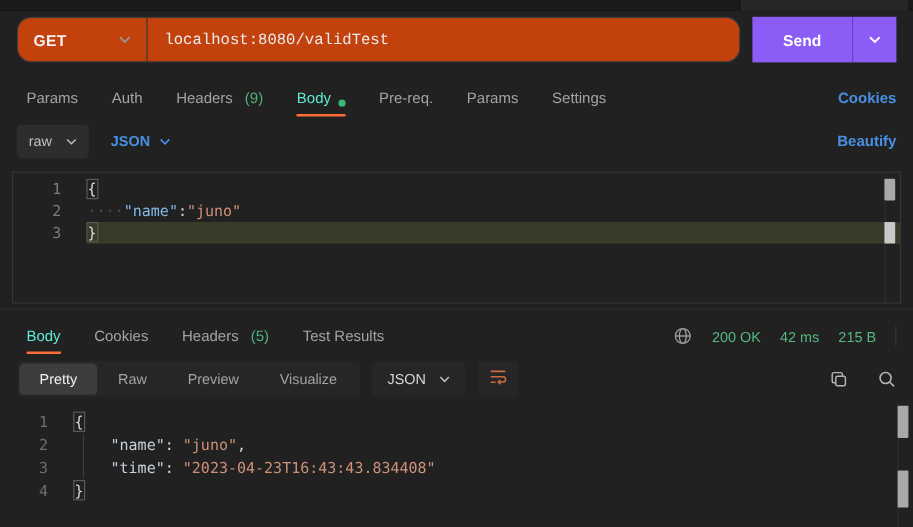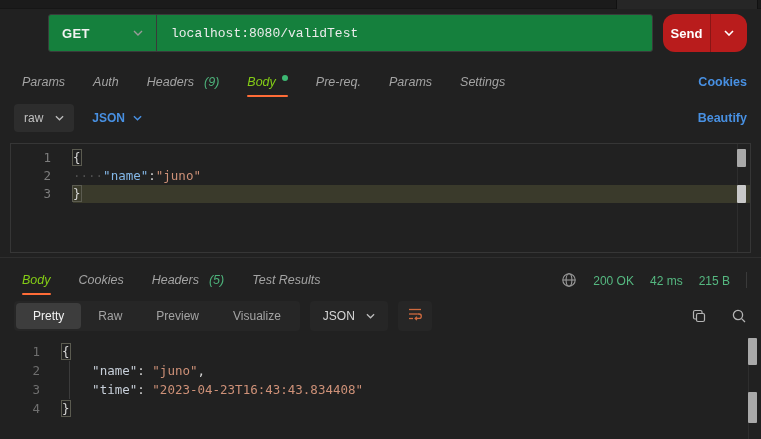--- a/index.html
+++ b/index.html
@@ -10,35 +10,35 @@
     position:relative;
     overflow:hidden;
     color:#e8e8e8;
   }
   
   .topstrip { position:absolute; top:0; left:0; right:0; height:9px; background:#1b1b1b; border-bottom:1px solid #161616; }
   .topstrip .tab-edge { position:absolute; right:3px; top:0; width:142px; height:9px; background:#262626; border-left:1px solid #111; border-right:1px solid #111; }
 
   
   .req-bar { position:absolute; top:14px; left:14px; right:14px; height:38px; display:flex; gap:10px; }
-  .url-box { flex:1; display:flex; align-items:stretch; background:#15803d; border:1px solid #3a3a3a; border-radius:3px; overflow:hidden;margin-left:34px; }
+  .url-box { flex:1; display:flex; align-items:stretch; background:#c2410c; border:1px solid #3a3a3a; border-radius:12px; overflow:hidden; }
   .method-select { width:108px; display:flex; align-items:center; justify-content:space-between; padding:0 13px; border-right:1px solid #3a3a3a; cursor:pointer; }
   .method-label { font-size:13px; font-weight:700; color:#f2f2f2; letter-spacing:.3px; }
   .url-input { flex:1; background:transparent; border:none; outline:none; color:#ececec; font-size:13px; padding:0 14px; font-family:Liberation Mono, monospace; }
-  .send-btn { width:84px; display:flex; background:#b91c1c; border-radius:12px; overflow:hidden; cursor:pointer; }
+  .send-btn { width:120px; display:flex; background:#8b5cf6; border-radius:0; overflow:hidden; cursor:pointer; }
   .send-main { flex:1; display:flex; align-items:center; justify-content:center; font-size:13px; font-weight:700; color:#fff; border-right:1px solid rgba(0,0,0,.25); }
   .send-caret { width:36px; display:flex; align-items:center; justify-content:center; color:#fff; }
   .chev { display:inline-flex; color:#9a9a9a; }
   .chev.blue { color:#4890e2; } .chev.white { color:#fff; } .chev.lt { color:#bdbdbd; }
 
   
   .req-tabs { position:absolute; top:68px; left:22px; right:14px; height:28px; display:flex; align-items:center; gap:28px; font-size:12.5px; color:#a3a3a3; }
-  .tab { position:relative; display:flex; align-items:flex-start; gap:6px; cursor:pointer; white-space:nowrap;font-style:italic; }
+  .tab { position:relative; display:flex; align-items:flex-end; gap:6px; cursor:pointer; white-space:nowrap; }
   .tab .count { color:#4db17a; margin-left:4px; }
-  .tab.active { color:#84cc16; }
+  .tab.active { color:#5eead4; }
   .tab.active::after { content:""; position:absolute; left:0; right:0; bottom:-8px; height:2px; background:#ff6c37; border-radius:1px; }
   .green-dot { width:6px; height:6px; border-radius:50%; background:#3db873; display:inline-block; }
   .link { margin-left:auto; color:#4890e2; font-weight:700; font-size:12.5px; cursor:pointer; }
 
   
   .type-row { position:absolute; top:104px; left:14px; right:14px; height:28px; display:flex; align-items:center; gap:18px; }
   .raw-dd { height:28px; background:#2d2d2d; border-radius:4px; display:flex; align-items:center; gap:12px; padding:0 10px; font-size:12px; color:#c0c0c0; cursor:pointer; }
   .json-dd { display:flex; align-items:center; gap:8px; color:#4890e2; font-weight:700; font-size:12px; cursor:pointer; }
 
   

